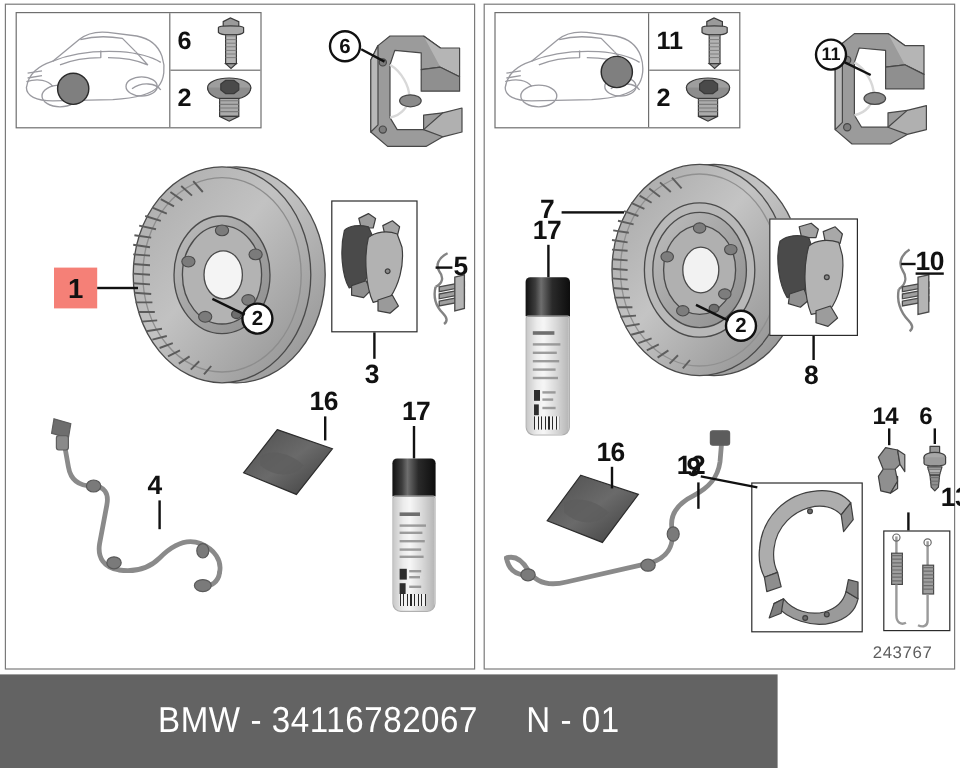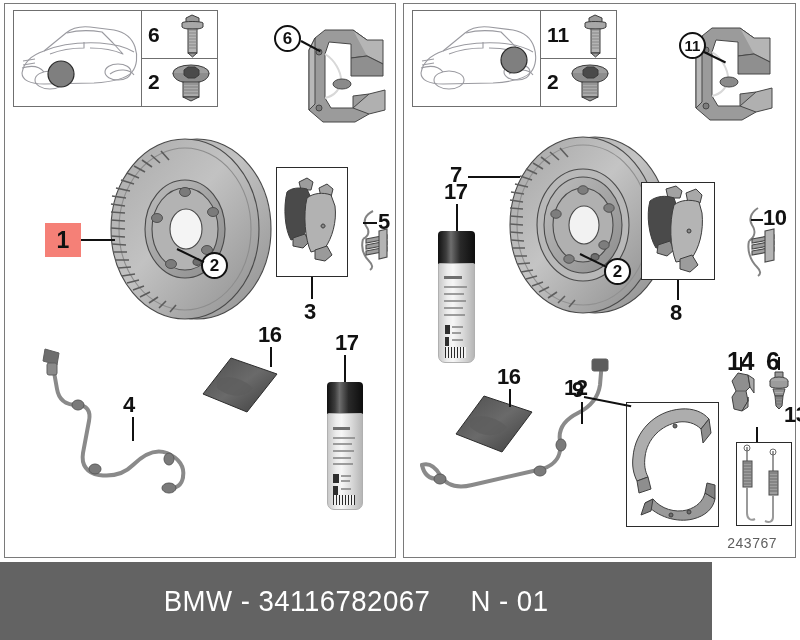--- a/index.html
+++ b/index.html
@@ -18,21 +18,21 @@
   #panel-right{left:403px;top:3px; width:393px; height:555px;}
 
   
   .part{position:absolute;}
   .callout-num{
     position:absolute;font-weight:bold;color:#111;
     font-family:"Liberation Sans", sans-serif;
     line-height:1;letter-spacing:-0.5px;white-space:nowrap;
   }
   .num-lg{font-size:22px;}
-  .num-md{font-size:25px;margin-top:12px;}
+  .num-md{font-size:20px;}
   .leader{position:absolute;background:#111;}
   .leader.v{width:2px;}
   .leader.h{height:2px;}
   .leader-diag{position:absolute;height:2px;background:#111;transform-origin:0 50%;}
 
   
   .circ{
     position:absolute;width:27px;height:27px;border-radius:50%;
     border:2px solid #111;background:#fff;color:#111;
     font-size:17px;font-weight:bold;
@@ -56,21 +56,21 @@
   .inset-cell{position:absolute;left:0;right:0;box-sizing:border-box;}
   .inset-cell.top{top:0;border-bottom:1px solid #6f6f6f;}
   .inset-cell.bot{bottom:0;}
   .inset-cell .cnum{
     position:absolute;left:6px;top:50%;transform:translateY(-50%);
     font-size:21px;font-weight:bold;color:#111;
   }
 
   
   #footer{
-    position:absolute;left:0;bottom:0;width:712px;height:78px;
+    position:absolute;left:0;bottom:0;width:648px;height:78px;
     background:#636363;display:flex;align-items:center;justify-content:center;
   }
   #footer .ftxt{
     color:#fff;font-size:30px;font-weight:normal;letter-spacing:0.5px;
     font-family:"Liberation Sans Narrow","Liberation Sans",sans-serif;
     transform:scaleX(.92);
   }
   #footer .gap{display:inline-block;width:26px;}
 
   #drawing-no{
@@ -434,21 +434,21 @@
     <svg class="part" style="left:340px;top:202px;" width="36" height="72" viewBox="0 0 36 72">
       <g stroke="#4a4a4a" stroke-width="1.1" fill="none">
         <path d="M14,2 C6,7 5,14 8,19 C12,25 11,31 5,35" stroke-width="2" stroke="#838383"></path>
         <path d="M5,35 C3,44 6,54 13,61 C17,65 17,68 14,70" stroke-width="2" stroke="#838383"></path>
         <path d="M8,33 L30,29 L30,33 L8,37 Z" fill="#9f9f9f"></path>
         <path d="M8,39 L30,35 L30,39 L8,43 Z" fill="#9f9f9f"></path>
         <path d="M8,45 L30,41 L30,45 L8,49 Z" fill="#9f9f9f"></path>
         <path d="M21,25 L30,23 L30,54 L21,56 Z" fill="#b4b4b4"></path>
       </g>
     </svg>
-    <span class="callout-num num-lg" style="left:359px;top:203px;">10</span>
+    <span class="callout-num num-lg" style="left:359px;top:203px;text-decoration:underline;">10</span>
     <div class="leader h" style="left:347px;top:215px;width:12px;"></div>
 
     <svg class="part" style="left:16px;top:355px;" width="200" height="155" viewBox="0 0 200 155">
       <g fill="none" stroke="#8a8a8a" stroke-width="4" stroke-linecap="round">
         <path d="M182,2 L180,26 C178,40 170,48 158,54 C144,61 138,70 140,82
                  C142,96 136,106 122,110 L52,126 C36,130 26,126 20,116
                  C14,106 8,104 2,106"></path>
         <path d="M2,106 C4,116 10,120 18,120"></path>
       </g>
       <g stroke="#5f5f5f" stroke-width="1" fill="#6e6e6e">

